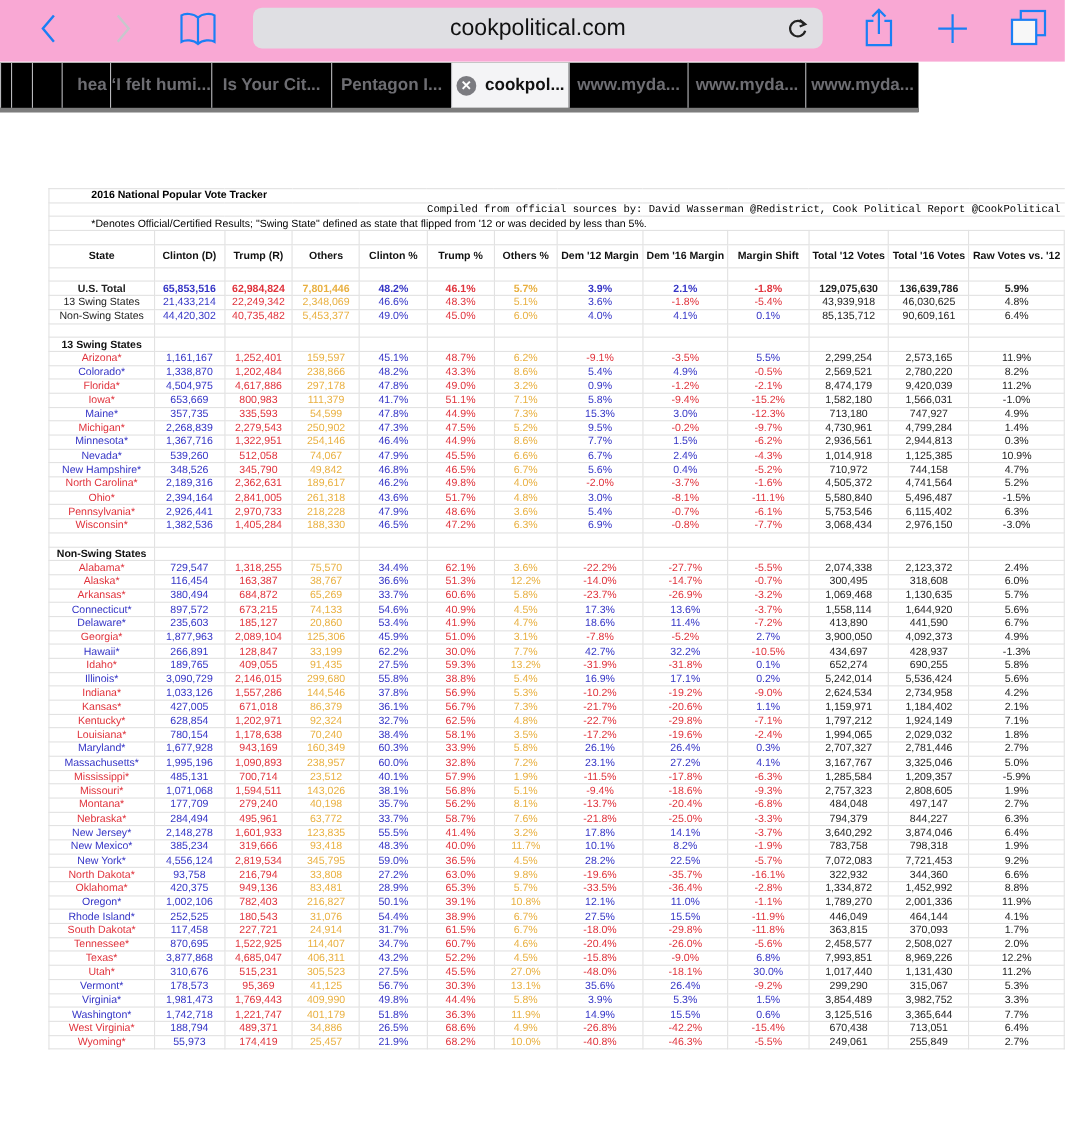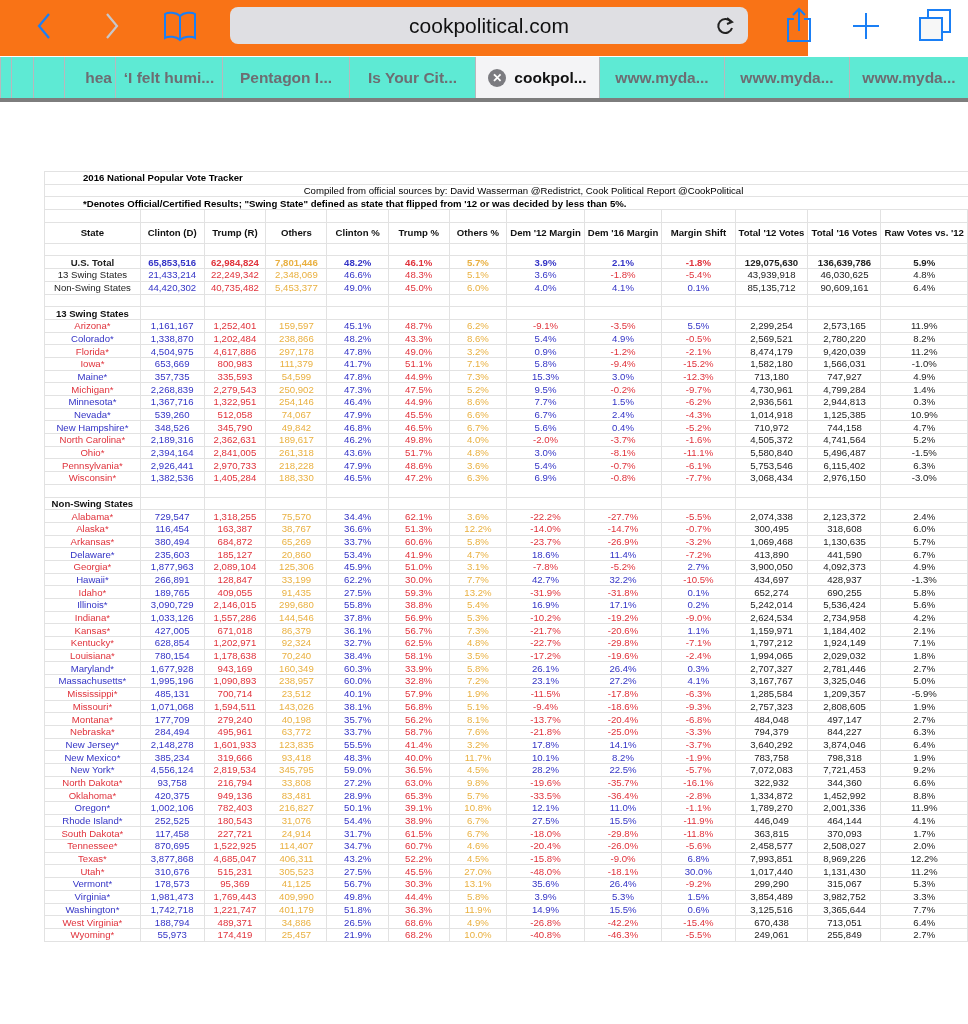--- a/index.html
+++ b/index.html
@@ -1,30 +1,30 @@
 <!DOCTYPE html>
 <html><head>
 <meta charset="utf-8">
 <style>
   html, body { margin:0; padding:0; }
   body { width:968px; height:1024px; background:#ffffff; font-family:"Liberation Sans", sans-serif; overflow:hidden; position:relative; }
   
-  .toolbar { position:absolute; left:0; top:0; width:808px; height:56px; background:#f97316; }
+  .toolbar { position:absolute; left:0; top:0; width:968px; height:56px; background:#f9a8d4; }
   .tb-icon { position:absolute; display:flex; align-items:center; justify-content:center; color:#1a7ff5; }
   .back { left:30px; top:10px; width:28px; height:32px; }
   .fwd { left:98px; top:10px; width:28px; height:32px; color:#c7c7cc; }
   .bookmarks { left:160px; top:8px; width:40px; height:36px; }
   .urlbar { position:absolute; left:230px; top:7px; width:518px; height:37px; background:#dfdfe3; border-radius:8px; }
   .url-text { position:absolute; left:0; right:0; top:7px; text-align:center; font-size:21px; color:#111; }
   .reload { position:absolute; right:10px; top:6px; width:24px; height:24px; display:flex; align-items:center; justify-content:center; }
   .share { left:782px; top:6px; width:34px; height:38px; }
   .newtab { left:848px; top:8px; width:36px; height:36px; }
   .tabsbtn { left:915px; top:6px; width:40px; height:38px; }
   
-  .tabstrip { position:absolute; left:0; top:57px; width:968px; height:41px; background:#5eead4; border-bottom:4px solid #7d7d7d; display:flex; }
+  .tabstrip { position:absolute; left:0; top:57px; width:835px; height:41px; background:#000000; border-bottom:4px solid #7d7d7d; display:flex; }
   .tab { height:41px; border-left:1px solid #b8b8bc; display:flex; align-items:center; justify-content:center; font-size:15.5px; color:#6d6d72; font-weight:bold; white-space:nowrap; overflow:hidden; box-sizing:border-box; }
   .tab.active { background:#f4f4f6; color:#111; }
   .tab-close { width:18px; height:18px; border-radius:50%; background:#7b7b80; color:#fff; font-size:12px; display:inline-flex; align-items:center; justify-content:center; margin-right:8px; }
   
   .sheet { position:absolute; left:44px; top:171px; }
   table { border-collapse:collapse; font-size:9.6px; }
   td { border:1px solid #e2e2e2; height:11.7px; padding:0 3px; white-space:nowrap; line-height:11px; }
   td.c0 { width:90px; text-align:center; }
   td.num { text-align:center; }
   .hdr td { font-weight:bold; color:#111; height:20px; }
@@ -92,25 +92,25 @@
     </div>
   <div class="tab" style="width:31px">
       <span></span>
     </div>
   <div class="tab" style="width:51px;justify-content:flex-end;padding-right:3px">
       <span>hea</span>
     </div>
   <div class="tab" style="width:107px">
       <span>‘I felt humi...</span>
     </div>
+  <div class="tab" style="width:126px">
+      <span>Is Your Cit...</span>
+    </div>
   <div class="tab" style="width:127px">
       <span>Pentagon I...</span>
-    </div>
-  <div class="tab" style="width:126px">
-      <span>Is Your Cit...</span>
     </div>
   <div class="tab active" style="width:124px">
     <span class="tab-close">✕</span>
     <span>cookpol...</span>
   </div>
   <div class="tab" style="width:125px">
       <span>www.myda...</span>
     </div>
   <div class="tab" style="width:125px">
       <span>www.myda...</span>
@@ -120,24 +120,24 @@
     </div>
 </div>
 
 <div class="sheet">
   <table id="tbl">
     <tbody id="tbody">
         <tr class="meta">
           <td colspan="13" style="text-align: left; font-weight: bold;">2016 National Popular Vote Tracker</td>
         </tr>
         <tr class="meta">
-          <td colspan="13" style="text-align: center;">Compiled from official sources by: David Wasserman @Redistrict, Cook Political Report @CookPolitical</td>
+          <td colspan="13" style="text-align: right; font-family: Liberation Mono, monospace;">Compiled from official sources by: David Wasserman @Redistrict, Cook Political Report @CookPolitical</td>
         </tr>
         <tr class="meta">
-          <td colspan="13" style="text-align: left; font-weight: bold;">*Denotes Official/Certified Results; "Swing State" defined as state that flipped from '12 or was decided by less than 5%.</td>
+          <td colspan="13" style="text-align: left;">*Denotes Official/Certified Results; "Swing State" defined as state that flipped from '12 or was decided by less than 5%.</td>
         </tr>
         <tr>
           <td style="width: 90px;"></td>
           <td style="width: 58px;"></td>
           <td style="width: 56px;"></td>
           <td style="width: 56px;"></td>
           <td style="width: 56px;"></td>
           <td style="width: 56px;"></td>
           <td style="width: 52px;"></td>
           <td style="width: 64px;"></td>
@@ -516,20 +516,35 @@
           <td class="num red">60.6%</td>
           <td class="num orange">5.8%</td>
           <td class="num red">-23.7%</td>
           <td class="num red">-26.9%</td>
           <td class="num red">-3.2%</td>
           <td class="num black">1,069,468</td>
           <td class="num black">1,130,635</td>
           <td class="num black">5.7%</td>
         </tr>
         <tr>
+          <td class="c0 blue">Connecticut*</td>
+          <td class="num blue">897,572</td>
+          <td class="num red">673,215</td>
+          <td class="num orange">74,133</td>
+          <td class="num blue">54.6%</td>
+          <td class="num red">40.9%</td>
+          <td class="num orange">4.5%</td>
+          <td class="num blue">17.3%</td>
+          <td class="num blue">13.6%</td>
+          <td class="num red">-3.7%</td>
+          <td class="num black">1,558,114</td>
+          <td class="num black">1,644,920</td>
+          <td class="num black">5.6%</td>
+        </tr>
+        <tr>
           <td class="c0 blue">Delaware*</td>
           <td class="num blue">235,603</td>
           <td class="num red">185,127</td>
           <td class="num orange">20,860</td>
           <td class="num blue">53.4%</td>
           <td class="num red">41.9%</td>
           <td class="num orange">4.7%</td>
           <td class="num blue">18.6%</td>
           <td class="num blue">11.4%</td>
           <td class="num red">-7.2%</td>

